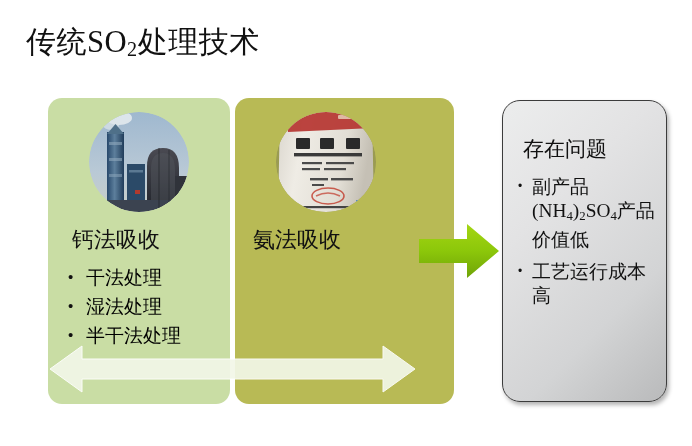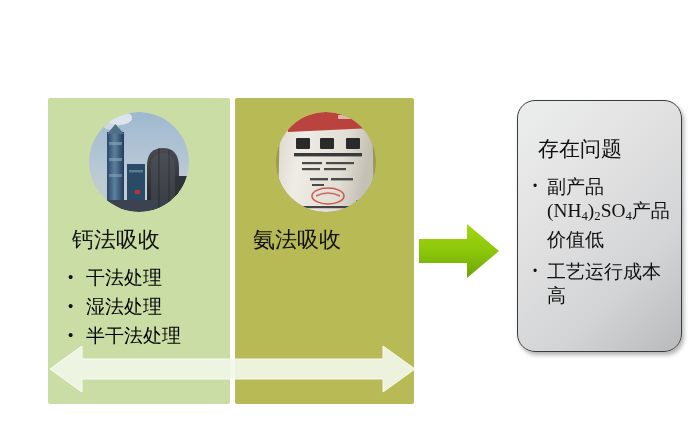--- a/index.html
+++ b/index.html
@@ -46,36 +46,36 @@
   .panel {
     position: absolute;
     box-sizing: border-box;
     overflow: hidden;
   }
   .panel-green {
     left: 48px;
     top: 98px;
     width: 182px;
     height: 306px;
-    border-radius: 2px;
+    border-radius: 14px;
     background: #c9dda4;
   }
   .panel-olive {
     left: 235px;
     top: 98px;
-    width: 179px;
+    width: 219px;
     height: 306px;
-    border-radius: 2px;
+    border-radius: 14px;
     background: #b8ba55;
   }
   .panel-gray {
-    left: 517px;
+    left: 502px;
     top: 100px;
     width: 165px;
-    height: 252px;
+    height: 302px;
     border-radius: 18px;
     background: linear-gradient(135deg, #eceded 0%, #e3e3e4 32%, #d3d4d5 70%, #b9babb 100%);
     border: 1px solid #3c3c3c;
     box-shadow: 2px 3px 4px rgba(0,0,0,0.30);
   }
 
   
   .photo {
     position: absolute;
     width: 100px;
@@ -184,20 +184,23 @@
     top: 222px;
     width: 84px;
     height: 58px;
   }
 </style>
 </head>
 <body>
 
 <div class="slide">
 
+  <div class="title">
+    <span>传统</span><span class="sci"><span>SO</span><sub>2</sub></span><span>处理技术</span>
+  </div>
 
   <div class="panel panel-green">
     <div class="photo">
       <svg width="100" height="100" viewBox="0 0 100 100" aria-hidden="true">
         <defs>
           <clipPath id="c1">
               <circle cx="50" cy="50" r="50"></circle>
             </clipPath>
           <linearGradient id="sky1" x1="0" y1="0" x2="0" y2="1">
             <stop offset="0%" stop-color="#9fb8cf"></stop>

